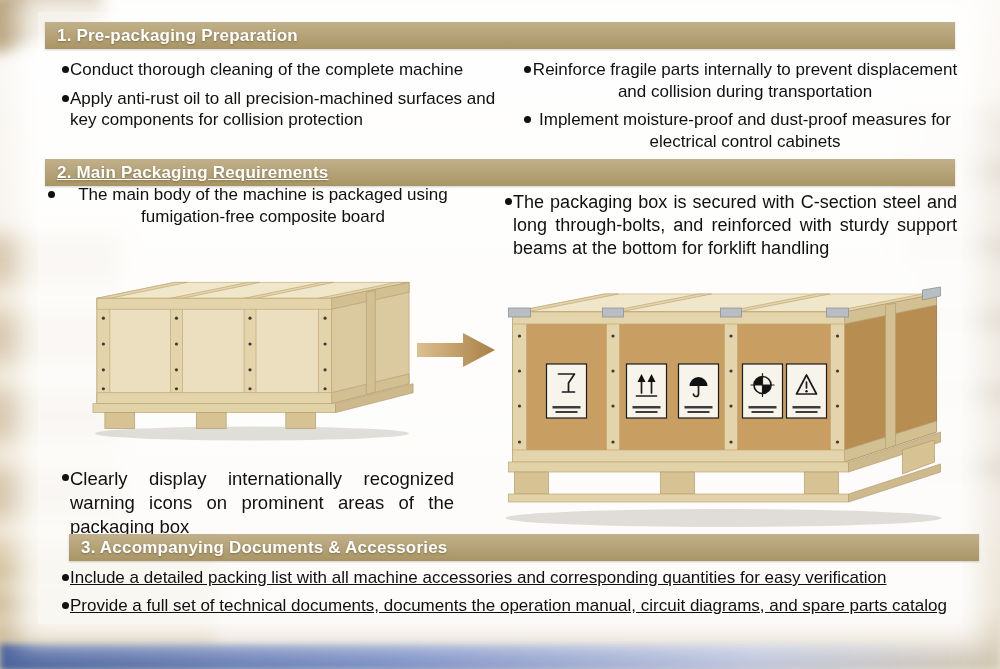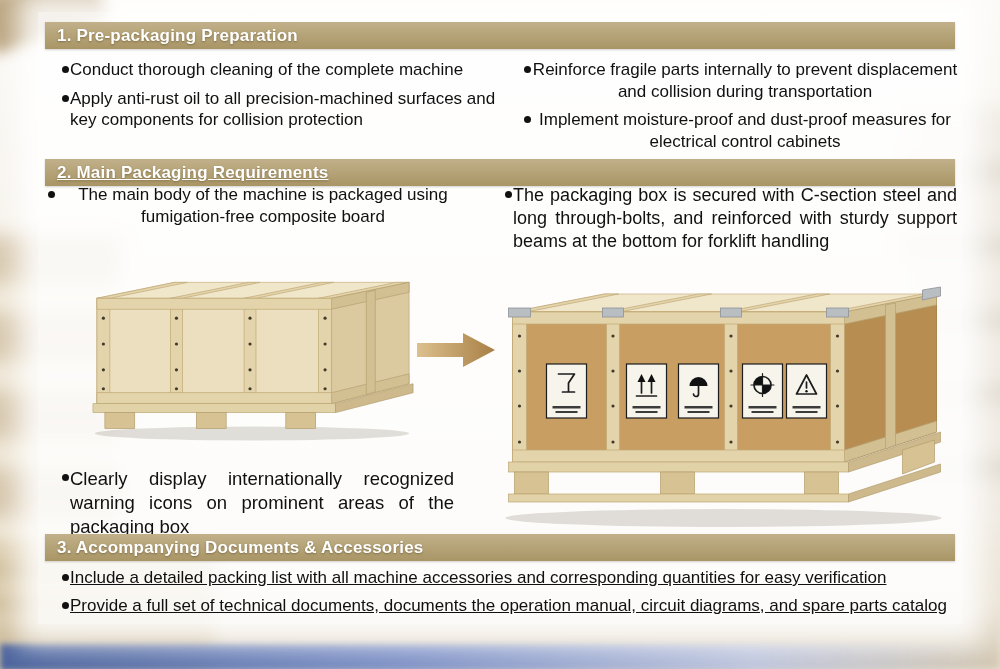--- a/index.html
+++ b/index.html
@@ -29,29 +29,29 @@
              filter:blur(3px); opacity:.85; }
   .content-veil { position:absolute; left:38px; top:12px; width:924px; height:612px;
                   background:rgba(255,255,255,.86); box-shadow:0 0 26px 20px rgba(255,255,255,.86); }
 
   
   .sec-header { position:absolute; left:45px; width:910px; height:27px; display:flex; align-items:center;
                 padding-left:12px; font-weight:bold; font-size:17px; letter-spacing:.2px;
                 color:var(--header-text,#ffffff);
                 background:linear-gradient(180deg,var(--header-bg-light,#c1b08a),var(--header-bg,#a99565));
                 text-shadow:0 1px 2px rgba(90,75,40,.55); box-shadow:0 1px 2px rgba(0,0,0,.18); }
-  #hdr1 { top:22px; } #hdr2 { top:159px;text-decoration:underline; } #hdr3 { top:534px; }
+  #hdr1 { top:22px; } #hdr2 { top:159px;text-decoration:underline; } #hdr3 { top:534px;margin-left:24px; }
 
   
   .bullet { display:flex; gap:1px; margin-bottom:7px; font-size:17px; line-height:1.27; }
   .dot { flex:0 0 auto; width:7px; height:7px; border-radius:50%; background:#111; margin-top:7px; }
   .s1-left  { position:absolute; left:62px;  top:59px;  width:450px; }
   .s1-right { position:absolute; left:524px; top:59px;  width:434px;text-align:center; }
   .s2-left-top  { position:absolute; left:48px;  top:184px; width:422px;text-align:center; }
-  .s2-right     { position:absolute; left:505px; top:184px; width:452px; }
+  .s2-right     { position:absolute; left:505px; top:191px; width:452px; }
   .s2-right .bullet { font-size:18px; }
   .s2-right .btext  { text-align:justify; }
   .s2-left-bottom { position:absolute; left:62px; top:431px; width:392px; }
   .s2-left-bottom .bullet { font-size:18.5px; line-height:1.3;margin-top:36px; }
   .s2-left-bottom .btext  { text-align:justify; }
   .s3-list { position:absolute; left:62px; top:567px; width:896px; }
   .s3-list .bullet { margin-bottom:6px;text-decoration:underline; }
 
   
   .crate-left  { position:absolute; left:85px;  top:246px; width:338px; height:198px; }

